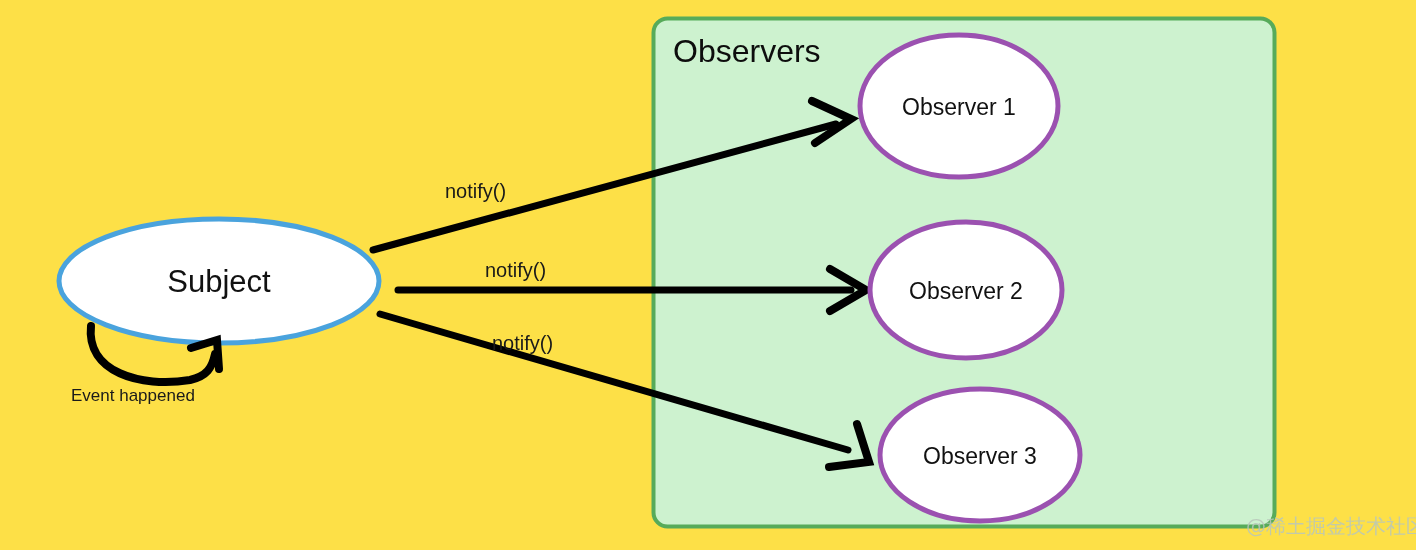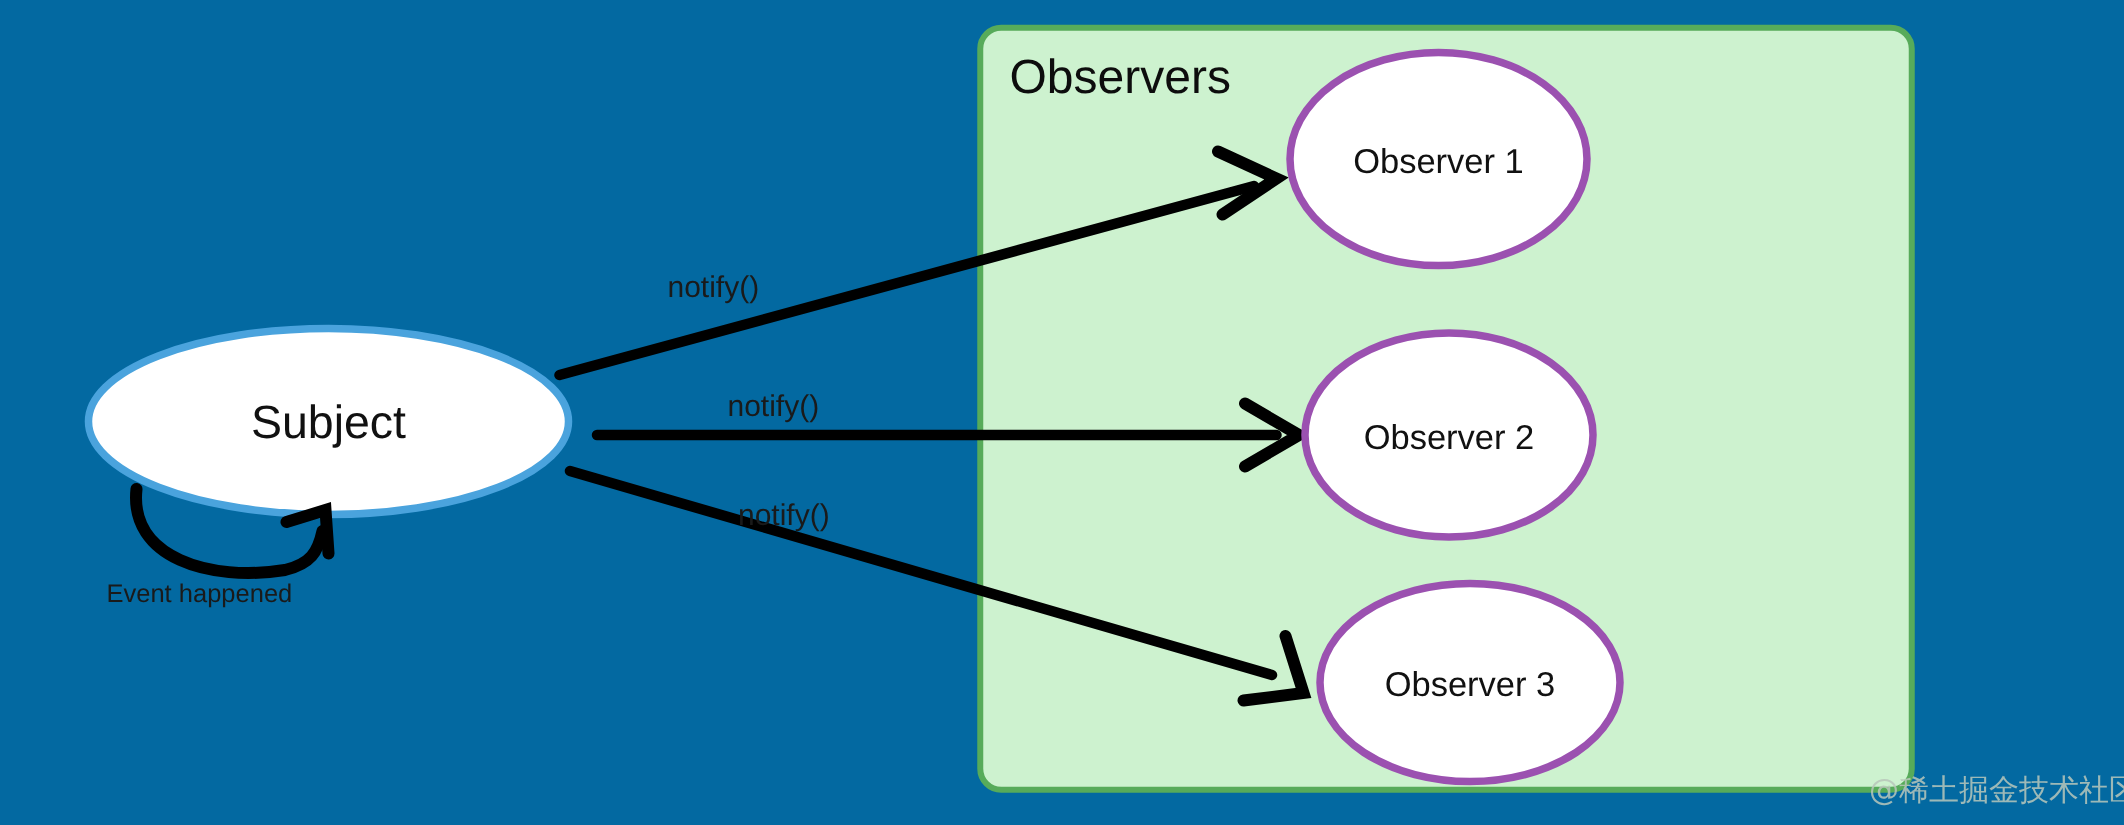--- a/index.html
+++ b/index.html
@@ -4,21 +4,21 @@
 <style>
   html, body {
     margin: 0;
     padding: 0;
     background: #ffffff;
   }
   #canvas {
     position: relative;
     width: 1416px;
     height: 550px;
-    background: #0369a1;
+    background: #fde047;
     overflow: hidden;
     font-family: "Liberation Sans", sans-serif;
   }
   #diagram-svg {
     position: absolute;
     left: 0;
     top: 0;
     width: 1416px;
     height: 550px;
   }

